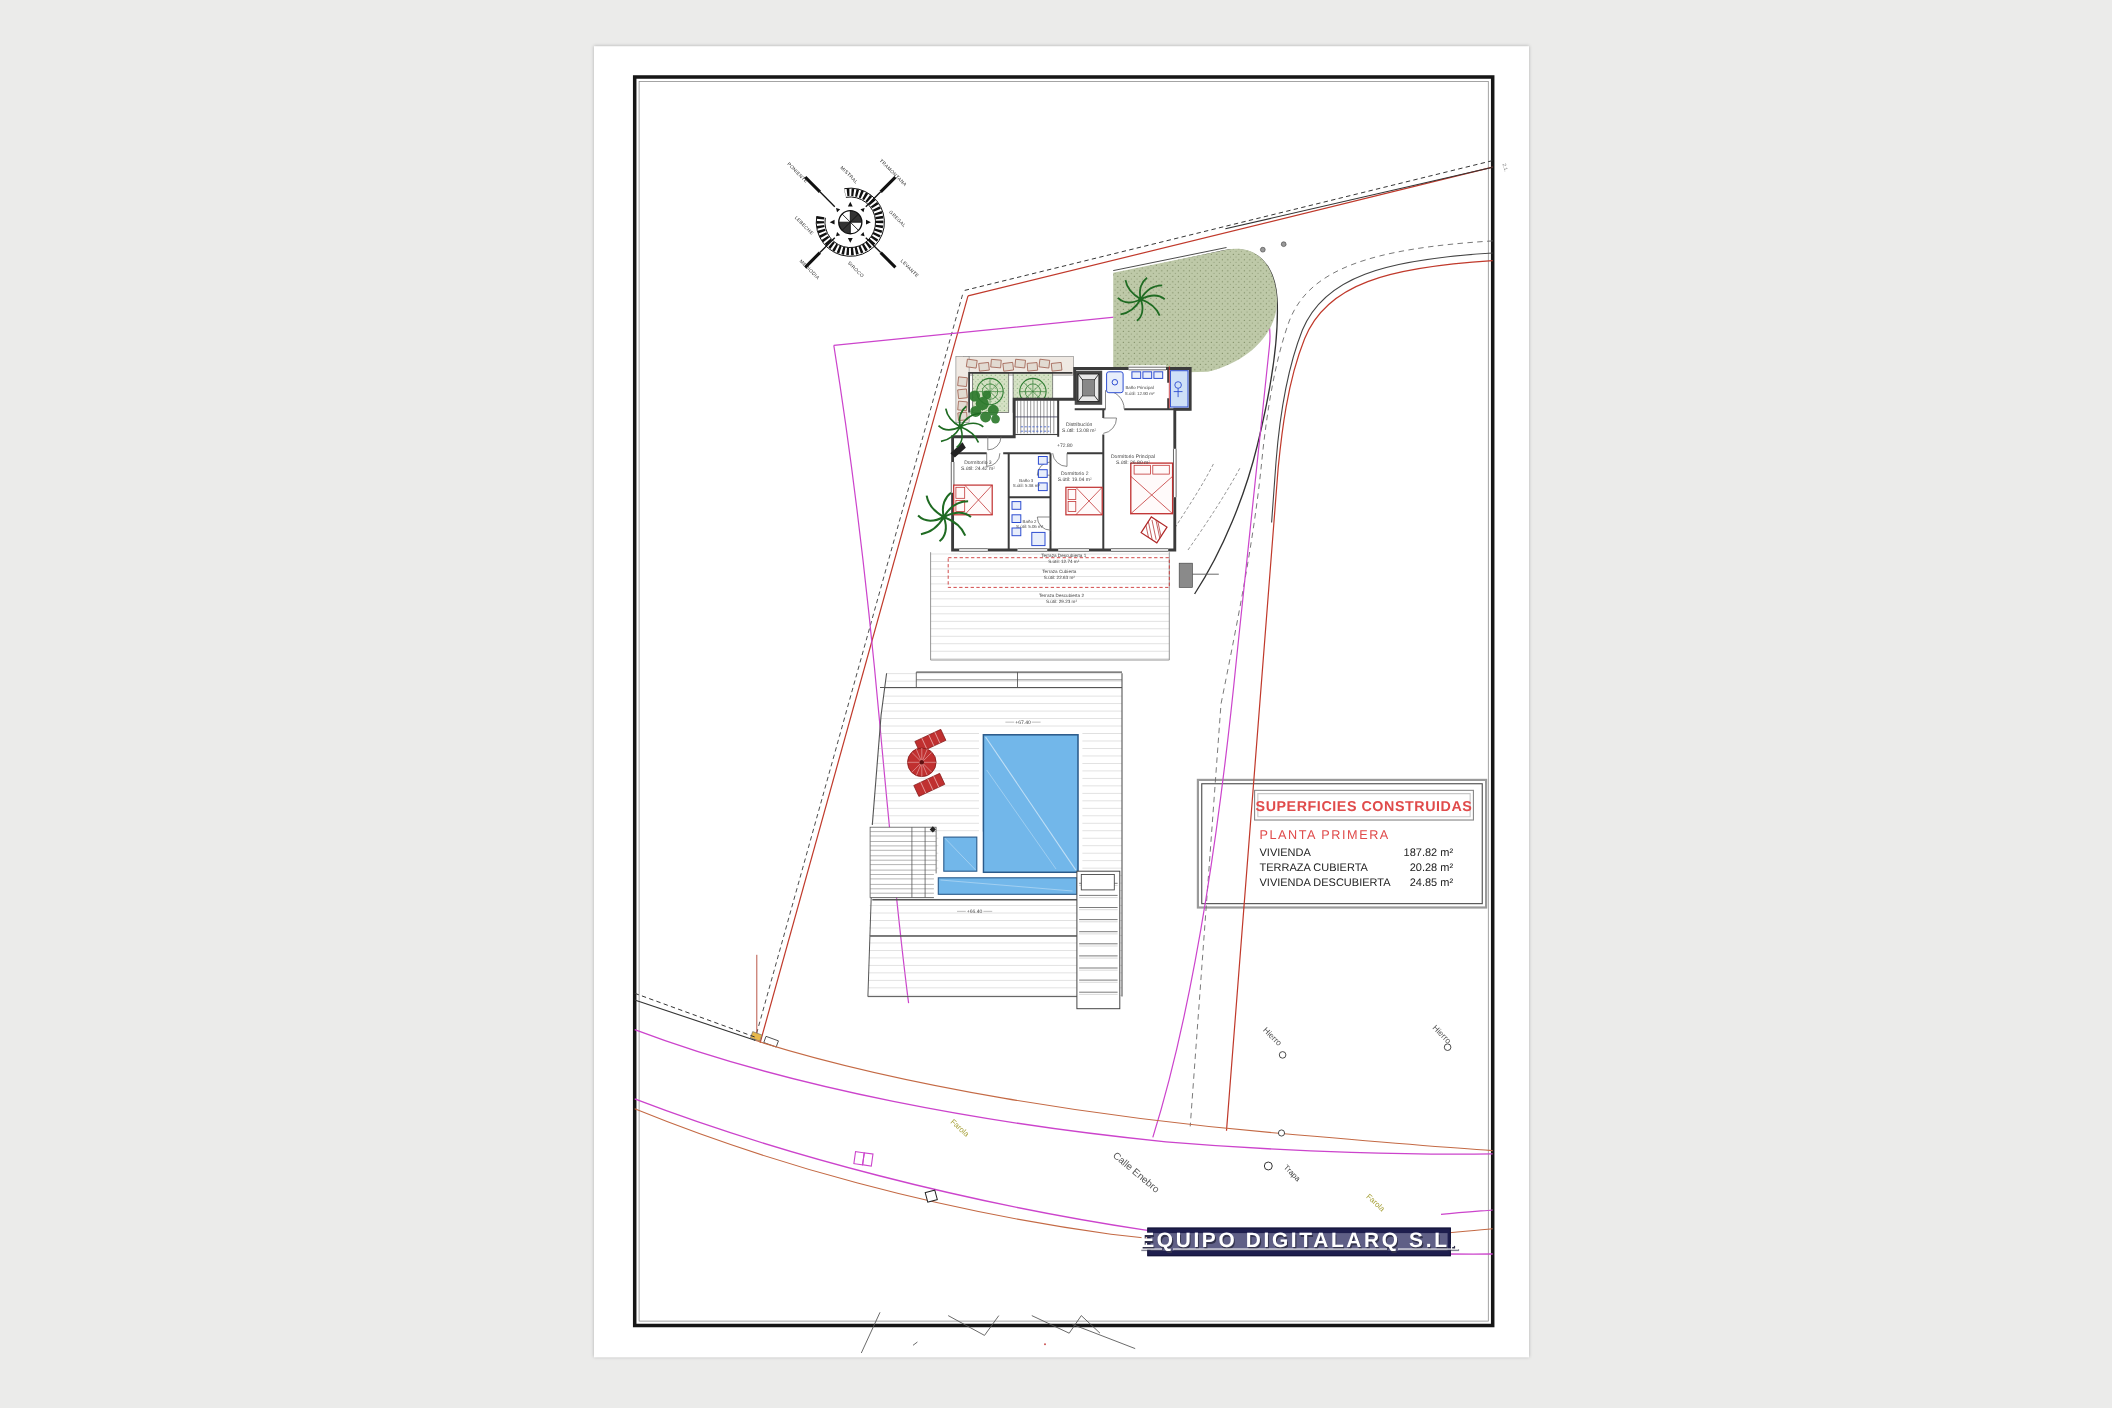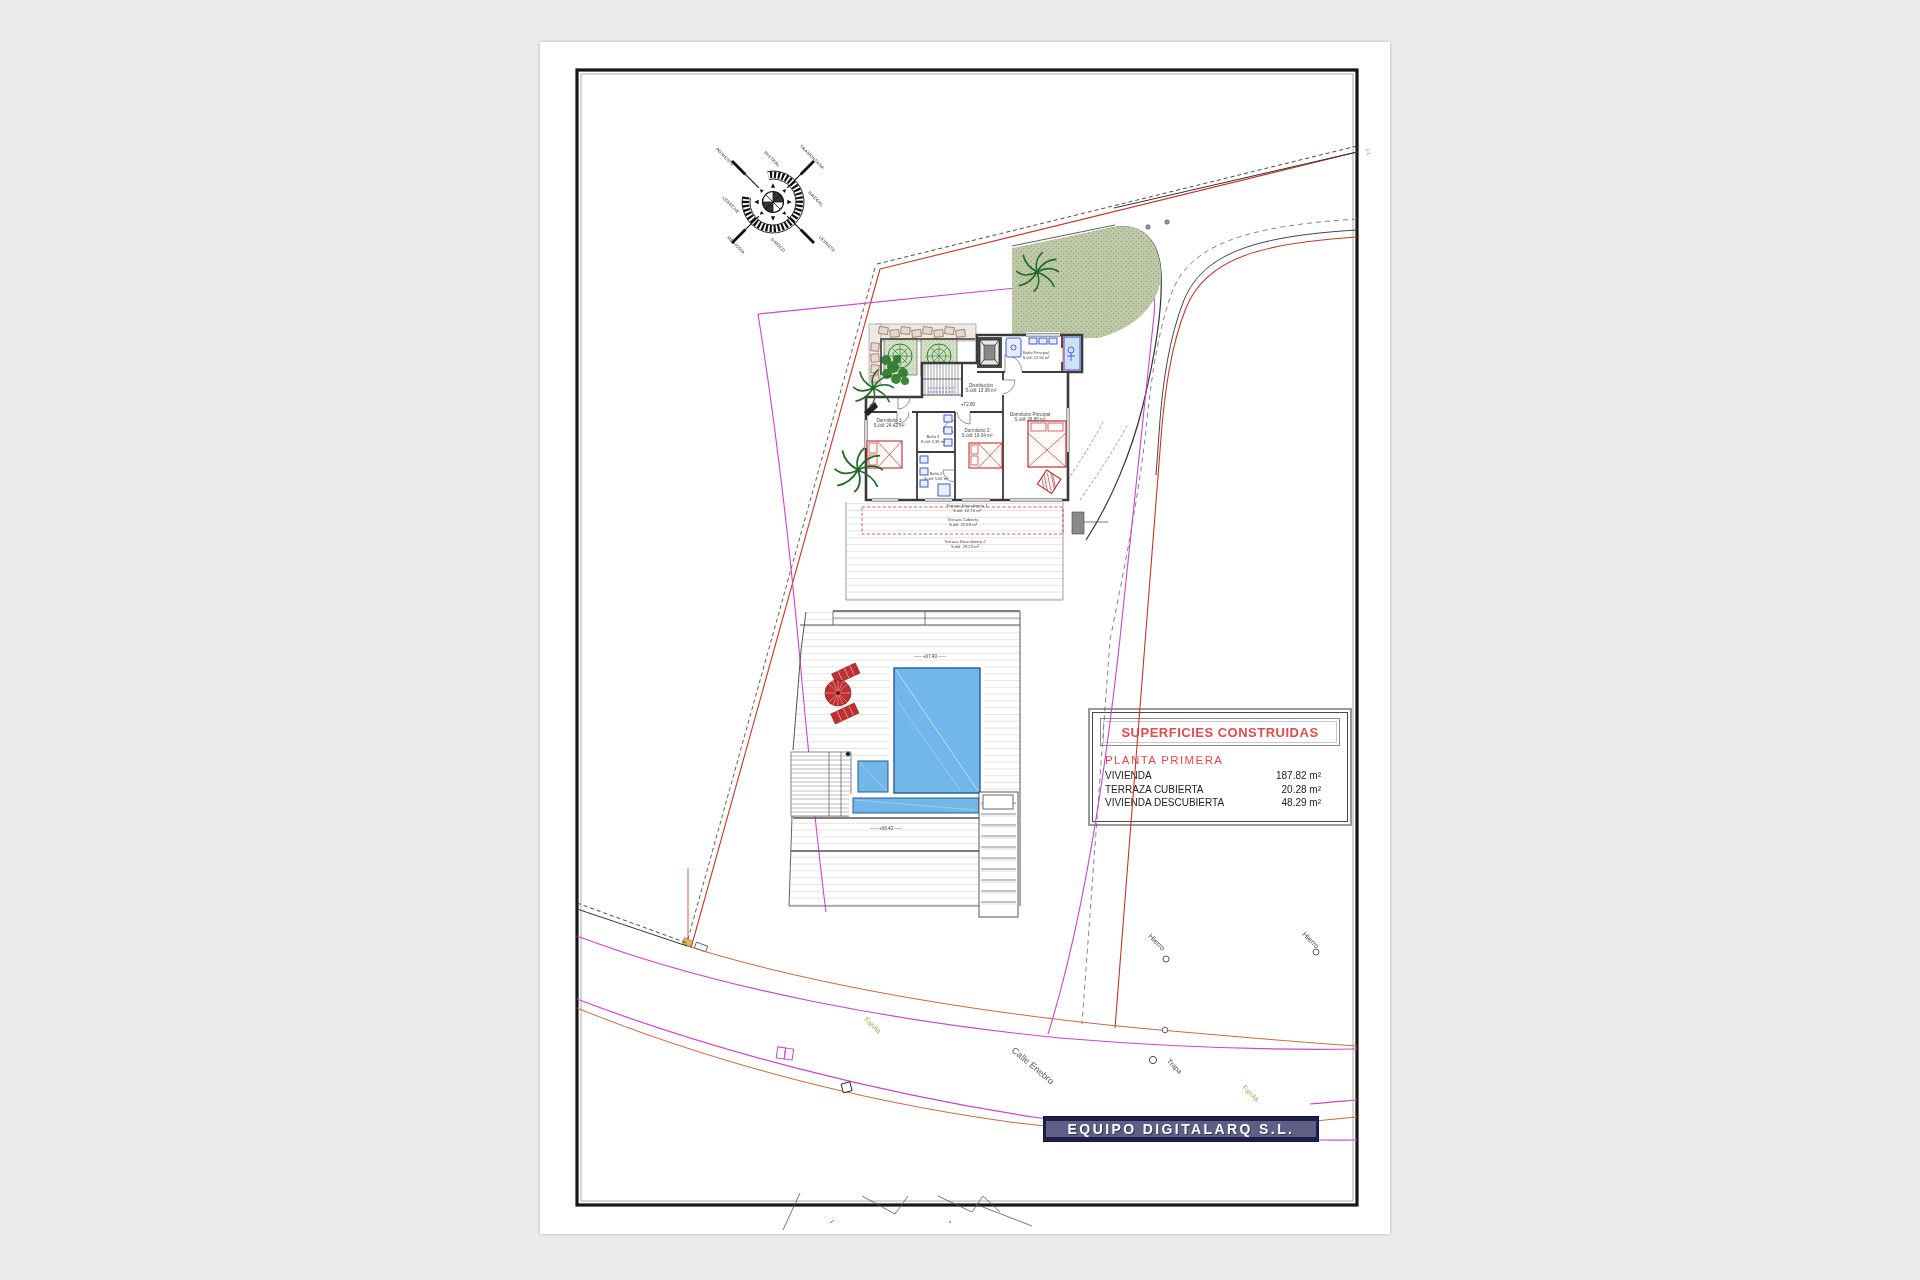--- a/index.html
+++ b/index.html
@@ -3,31 +3,31 @@
 <meta charset="utf-8">
 <style>
   html,body{margin:0;padding:0;background:#ebebea;}
   .stage{position:relative;width:1920px;height:1280px;background:#ebebea;overflow:hidden;
          font-family:"Liberation Sans",sans-serif;}
   .sheet{position:absolute;left:540px;top:42px;width:850px;height:1192px;background:#ffffff;
          box-shadow:0 0 3px rgba(0,0,0,.25);z-index:1;}
   .plan-svg{position:absolute;left:0;top:0;width:1920px;height:1280px;z-index:5;pointer-events:none;}
   
   .areas-table{position:absolute;left:1092px;top:712px;width:256px;height:110px;background:#fff;
-      border:1px solid #4a4a4a;box-shadow:0 0 0 2px #fff,0 0 0 4px #9a9a9a;z-index:2;box-sizing:border-box;}
+      border:1px solid #4a4a4a;box-shadow:0 0 0 2px #fff,0 0 0 4px #9a9a9a;z-index:2;box-sizing:border-box;padding-left:40px;}
   .areas-table .hdr{margin:5px 7px 0 7px;border:1px solid #8a8a8a;box-shadow:inset 0 0 0 2px #fff,inset 0 0 0 3px #c8c8c8;
       padding:6px 0 5px 0;text-align:center;color:#e04b4b;font-weight:bold;font-size:13px;letter-spacing:.5px;}
   .areas-table .sec{margin:8px 0 3px 12px;color:#e04b4b;font-size:11.5px;letter-spacing:1.4px;}
   .areas-table .row{display:flex;justify-content:space-between;margin:0 26px 0 12px;font-size:10px;color:#222;line-height:13.5px;}
   
   .footer-banner{position:absolute;left:1043px;top:1116px;width:276px;height:26px;background:#1e1e4e;
       border:1px solid #14143a;z-index:9;box-sizing:border-box;}
   .footer-banner .band{position:absolute;left:2px;right:2px;top:4px;bottom:4px;background:#5f5f86;
       display:flex;align-items:center;justify-content:center;}
-  .footer-banner .band span{color:#fff;font-weight:bold;font-size:14px;letter-spacing:2.4px;text-shadow:1px 1px 0 #33334d;white-space:nowrap;}
+  .footer-banner .band span{color:#fff;font-weight:bold;font-size:19px;letter-spacing:2.4px;text-shadow:1px 1px 0 #33334d;white-space:nowrap;text-decoration:underline;}
   text{font-family:"Liberation Sans",sans-serif;}
 </style>
 </head>
 <body>
 
 <div class="stage">
 
   <div class="sheet"></div>
 
   <div class="areas-table">
@@ -36,21 +36,21 @@
     <div class="row">
       <span>VIVIENDA</span>
       <span>187.82 m²</span>
     </div>
     <div class="row">
       <span>TERRAZA CUBIERTA</span>
       <span>20.28 m²</span>
     </div>
     <div class="row">
       <span>VIVIENDA DESCUBIERTA</span>
-      <span>48.29 m²</span>
+      <span>24.85 m²</span>
     </div>
   </div>
 
   <svg class="plan-svg" viewBox="0 0 1920 1280">
     <defs>
       <pattern id="planks" width="8" height="6.8" patternUnits="userSpaceOnUse">
         <path d="M 0 0 H 8" stroke="#b2b2b2" stroke-width="0.7" fill="none"></path>
       </pattern>
       <pattern id="stip" width="5" height="5" patternUnits="userSpaceOnUse">
         <rect width="5" height="5" fill="#bec9a8"></rect>

